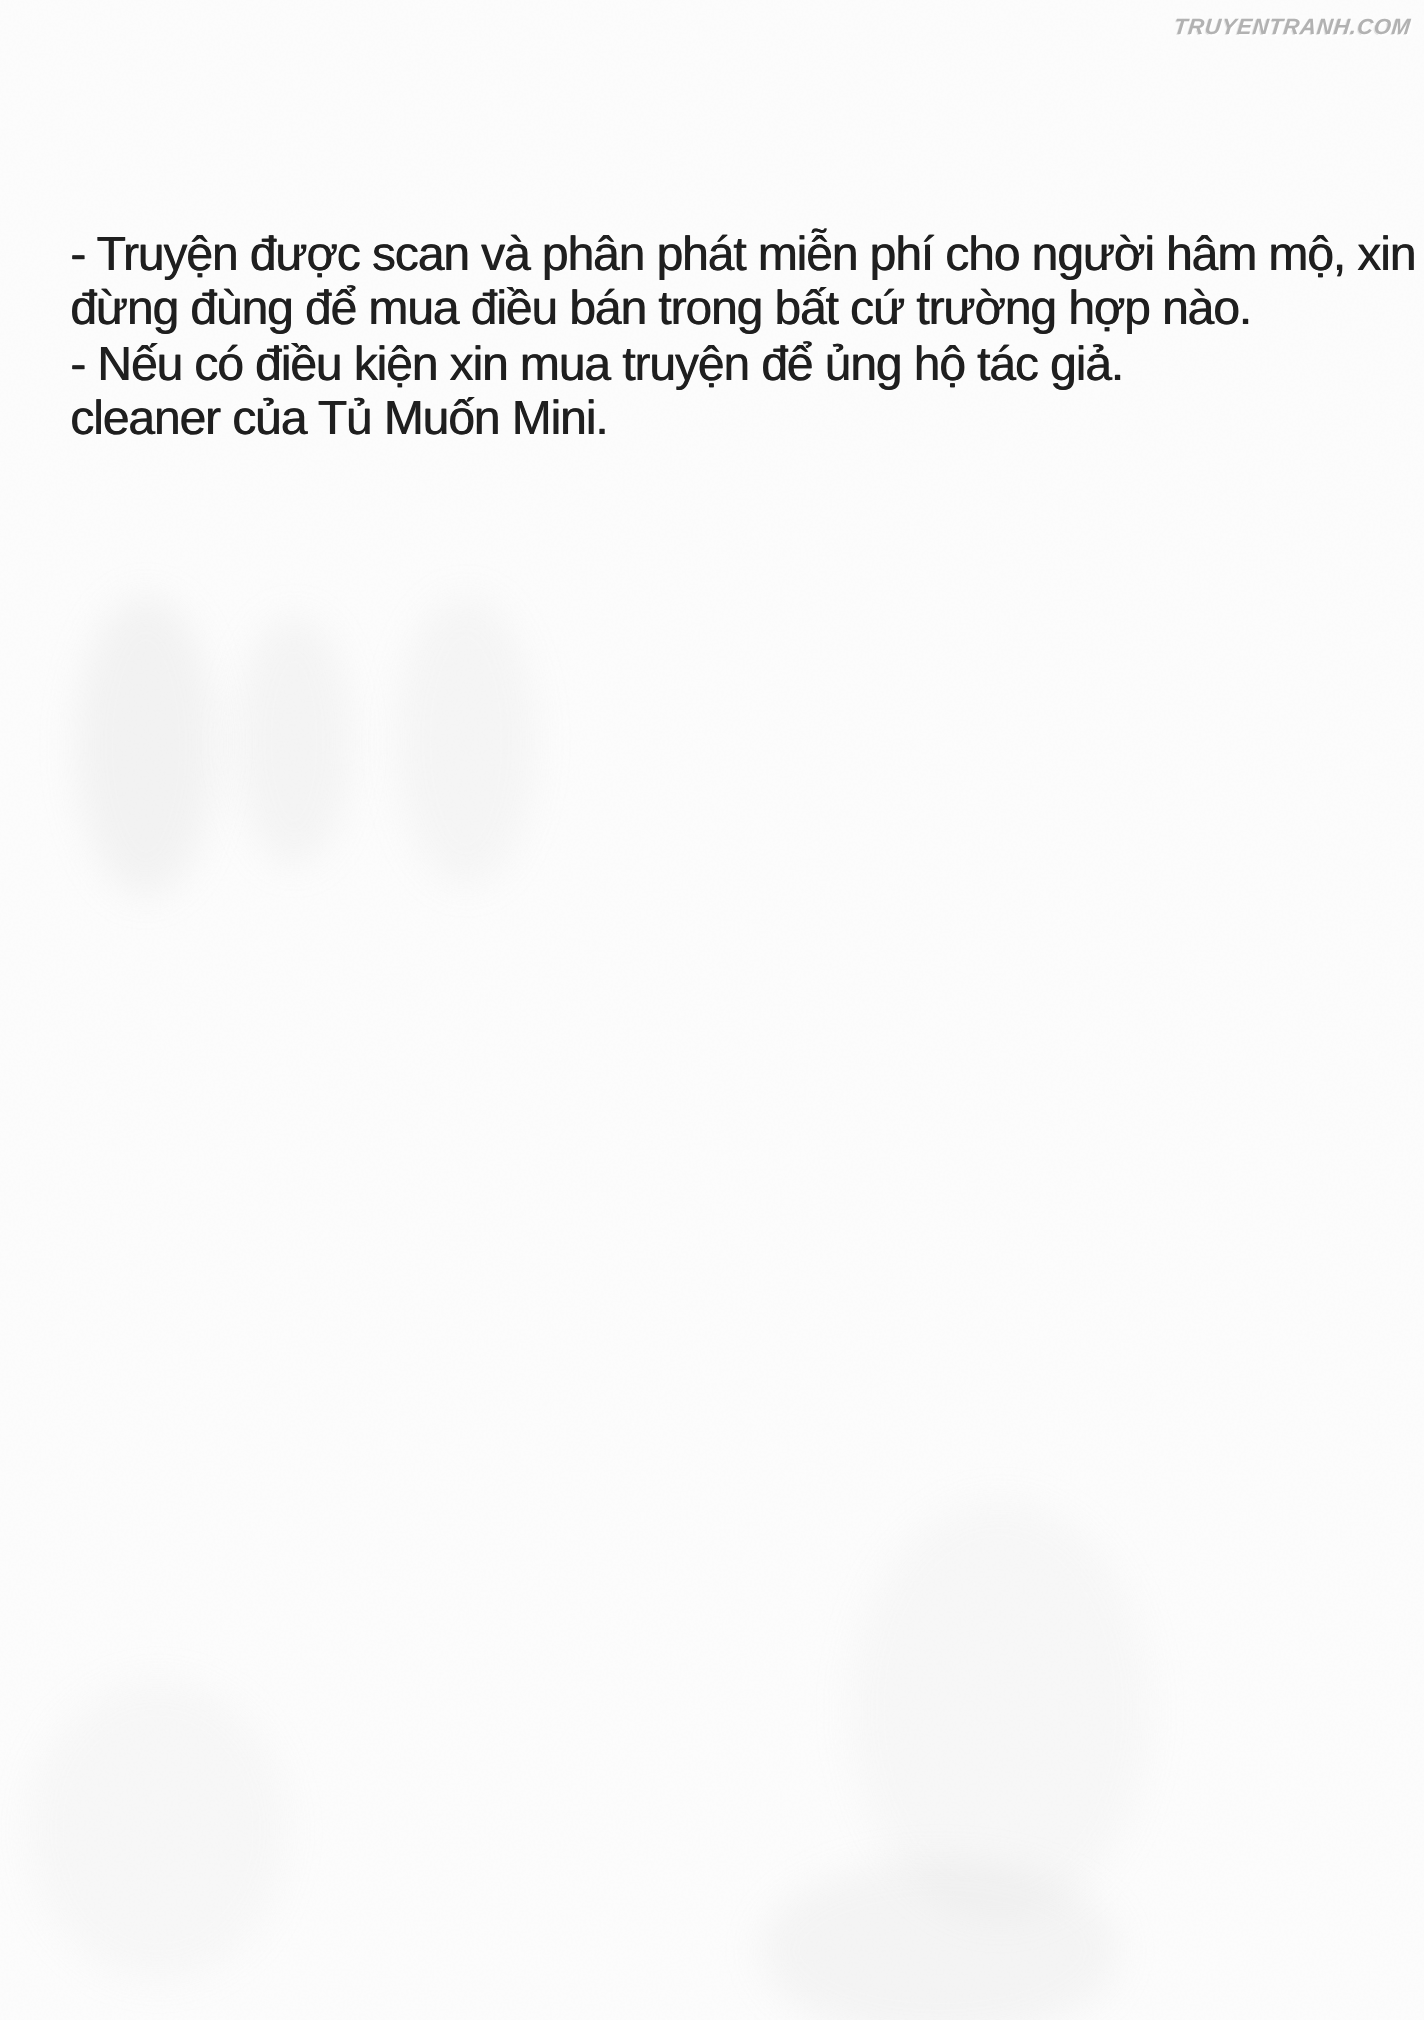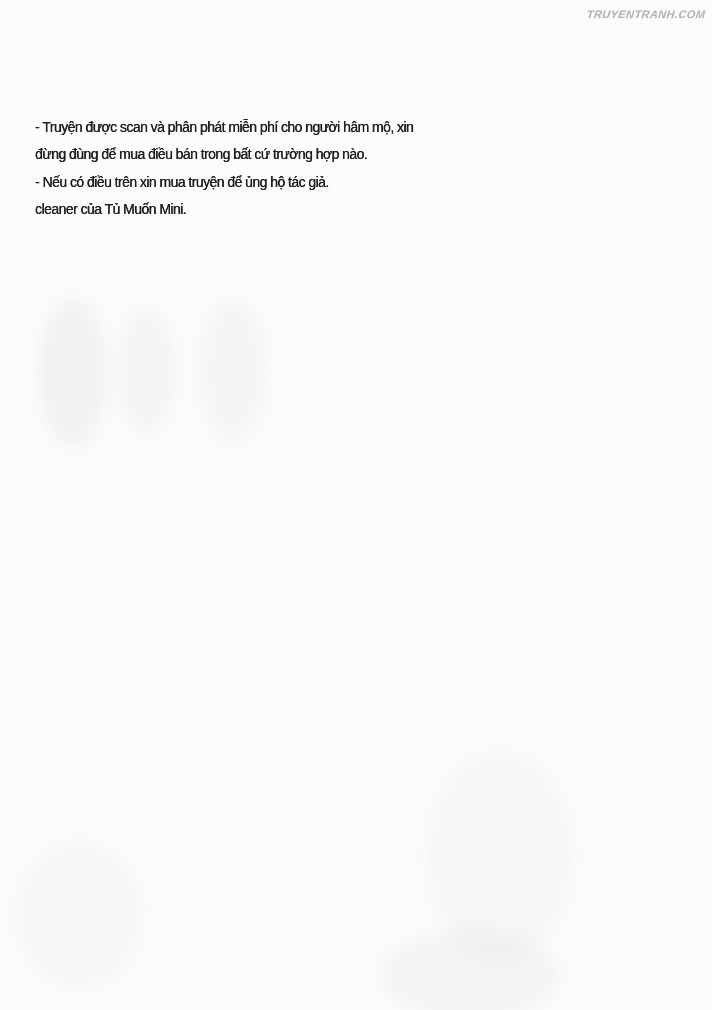--- a/index.html
+++ b/index.html
@@ -49,21 +49,21 @@
     opacity: 0.9;
     white-space: nowrap;
   }
   
   .notice {
     position: absolute;
     left: 35px;
     top: 114px;
     width: 650px;
     color: #1f1f1f;
-    font-size: 14px;
+    font-size: 24px;
     line-height: 27.4px;
     letter-spacing: -0.55px;
     text-shadow: 0.35px 0 0 currentColor; 
   }
   .notice .line {
     white-space: nowrap;
   }
 </style>
 </head>
 <body>
@@ -83,17 +83,17 @@
       <feColorMatrix type="matrix" values="0 0 0 0 0.55  0 0 0 0 0.55  0 0 0 0 0.55  0 0 0 0.05 0"></feColorMatrix>
     </filter>
     <rect width="712" height="1010" filter="url(#grain)"></rect>
   </svg>
 
   <div class="watermark">TRUYENTRANH.COM</div>
 
   <div class="notice">
     <div class="line">- Truyện được scan và phân phát miễn phí cho người hâm mộ, xin</div>
     <div class="line">đừng đùng để mua điều bán trong bất cứ trường hợp nào.</div>
-    <div class="line">- Nếu có điều trên xin mua truyện để ủng hộ tác giả.</div>
+    <div class="line">- Nếu có điều kiện xin mua truyện để ủng hộ tác giả.</div>
     <div class="line">cleaner của Tủ Muốn Mini.</div>
   </div>
 
 </div>
 
 </body></html>

